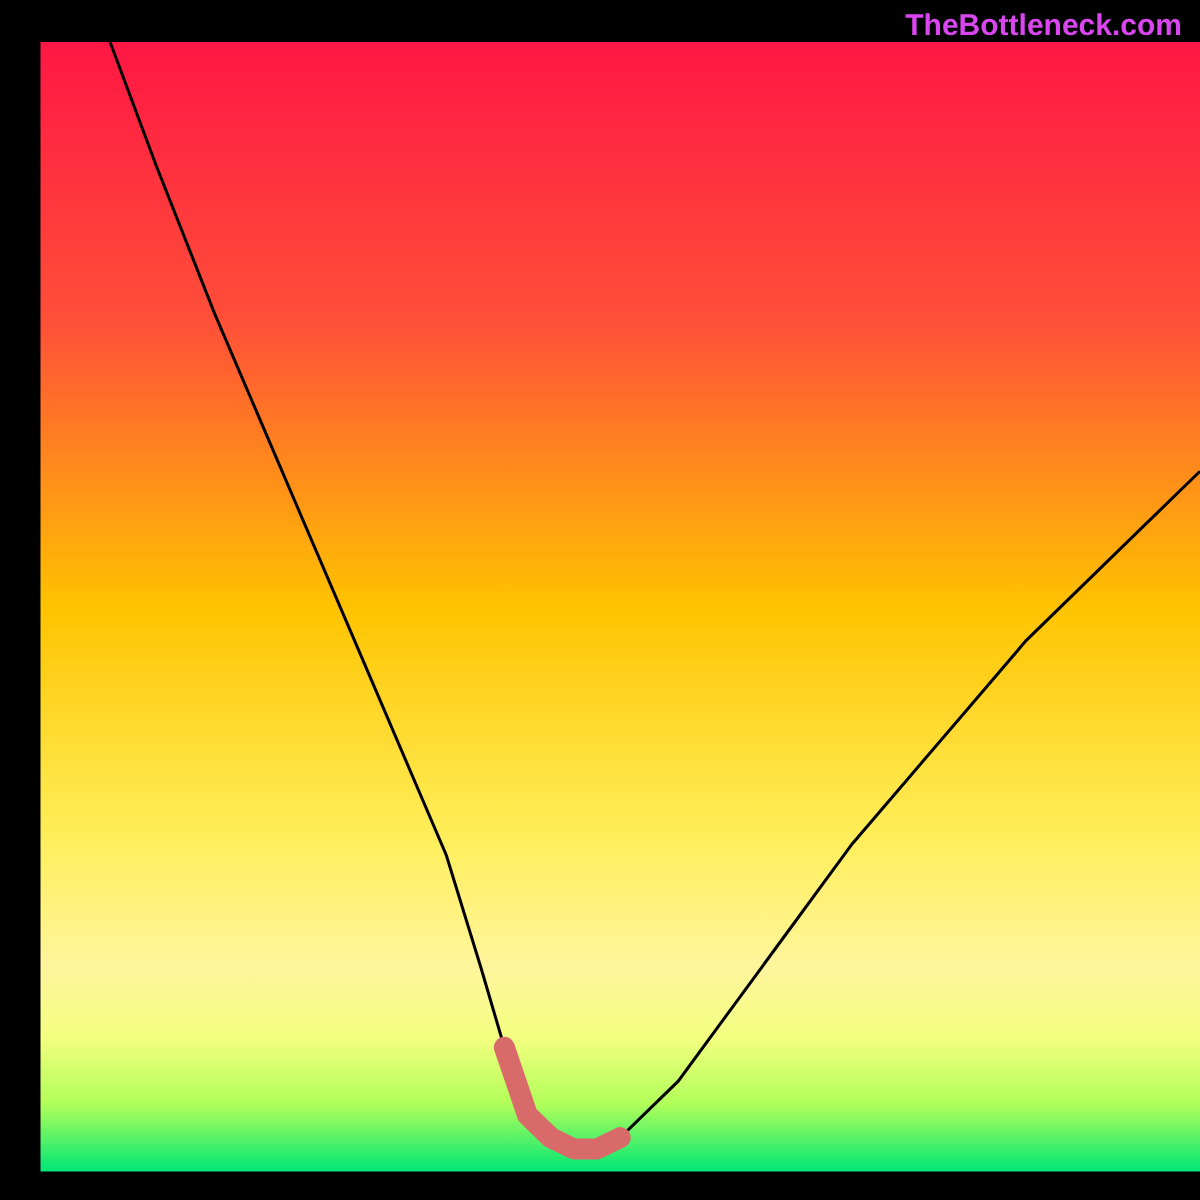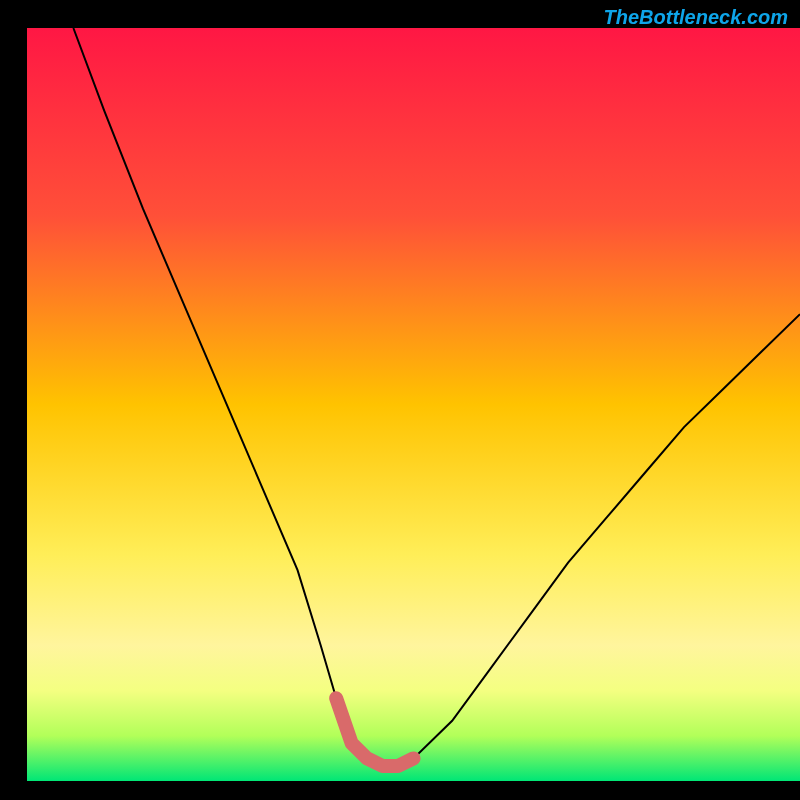--- a/index.html
+++ b/index.html
@@ -15,25 +15,24 @@
     position: absolute;
     top: 0;
     left: 0;
     width: 800px;
     height: 800px;
   }
   .watermark {
     position: absolute;
     top: 6px;
     right: 12px;
-    color: #0ea5e9;
+    color: #d946ef;
     font-size: 20px;
     font-weight: bold;
     z-index: 10;
-    font-style: italic;
   }
   svg {
     display: block;
   }
 </style>
 </head>
 <body>
 
 <div class="chart-container">
   <svg id="chart-svg" width="800" height="800">

